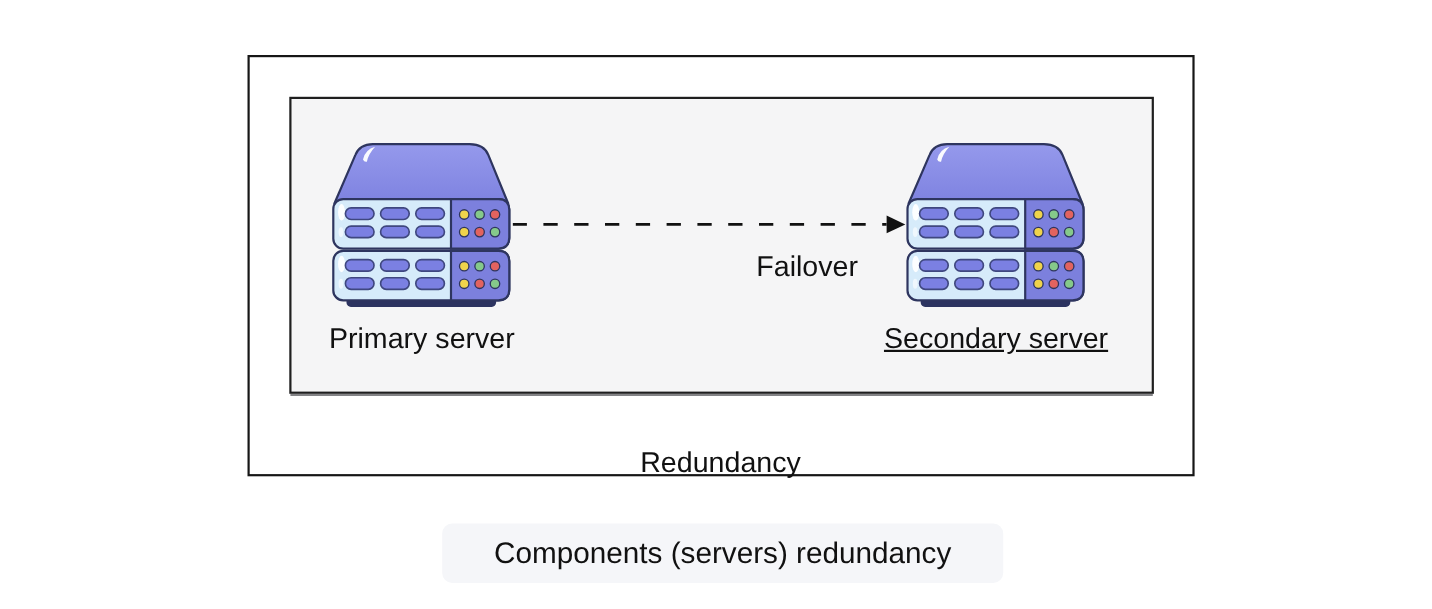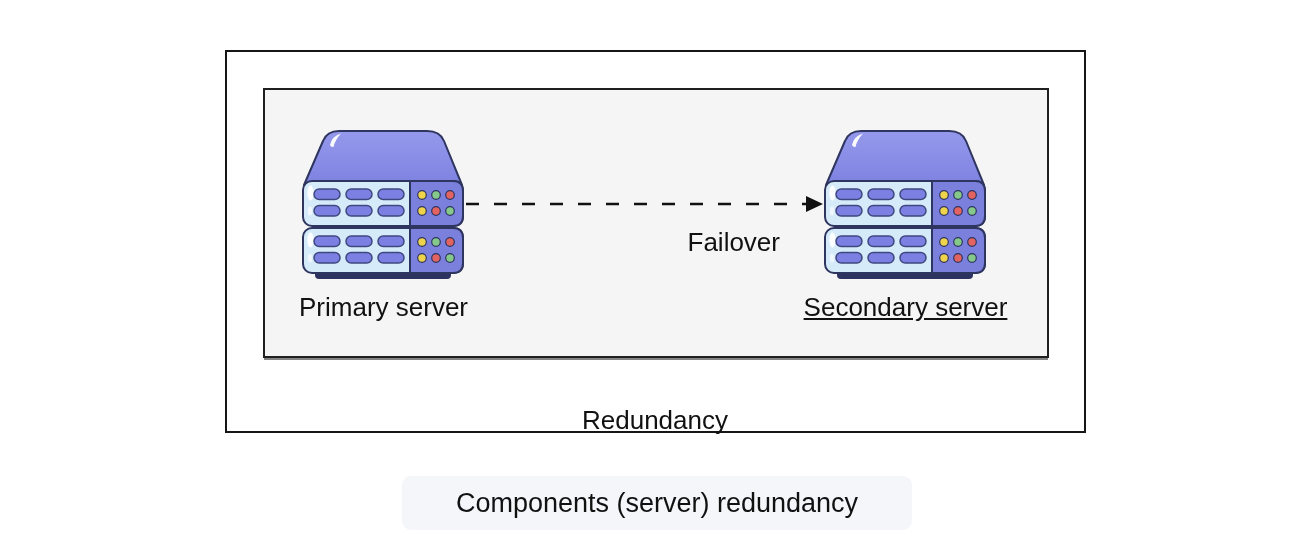--- a/index.html
+++ b/index.html
@@ -124,14 +124,14 @@
 
 <svg class="abs edge-arrow" width="358" height="26" viewBox="0 0 358 26">
   <line x1="0" y1="13" x2="340" y2="13" stroke="var(--arrow-color,#111)" stroke-width="2.6" stroke-dasharray="13 15"></line>
   <polygon points="340,5 357,13 340,21" fill="var(--arrow-color,#111)"></polygon>
 </svg>
 <div class="abs edge-label">Failover</div>
 
 <div class="abs group-label">Redundancy</div>
 
 <div class="abs caption">
-  <span>Components (server) redundancy</span>
+  <span>Components (servers) redundancy</span>
 </div>
 
 </body></html>

